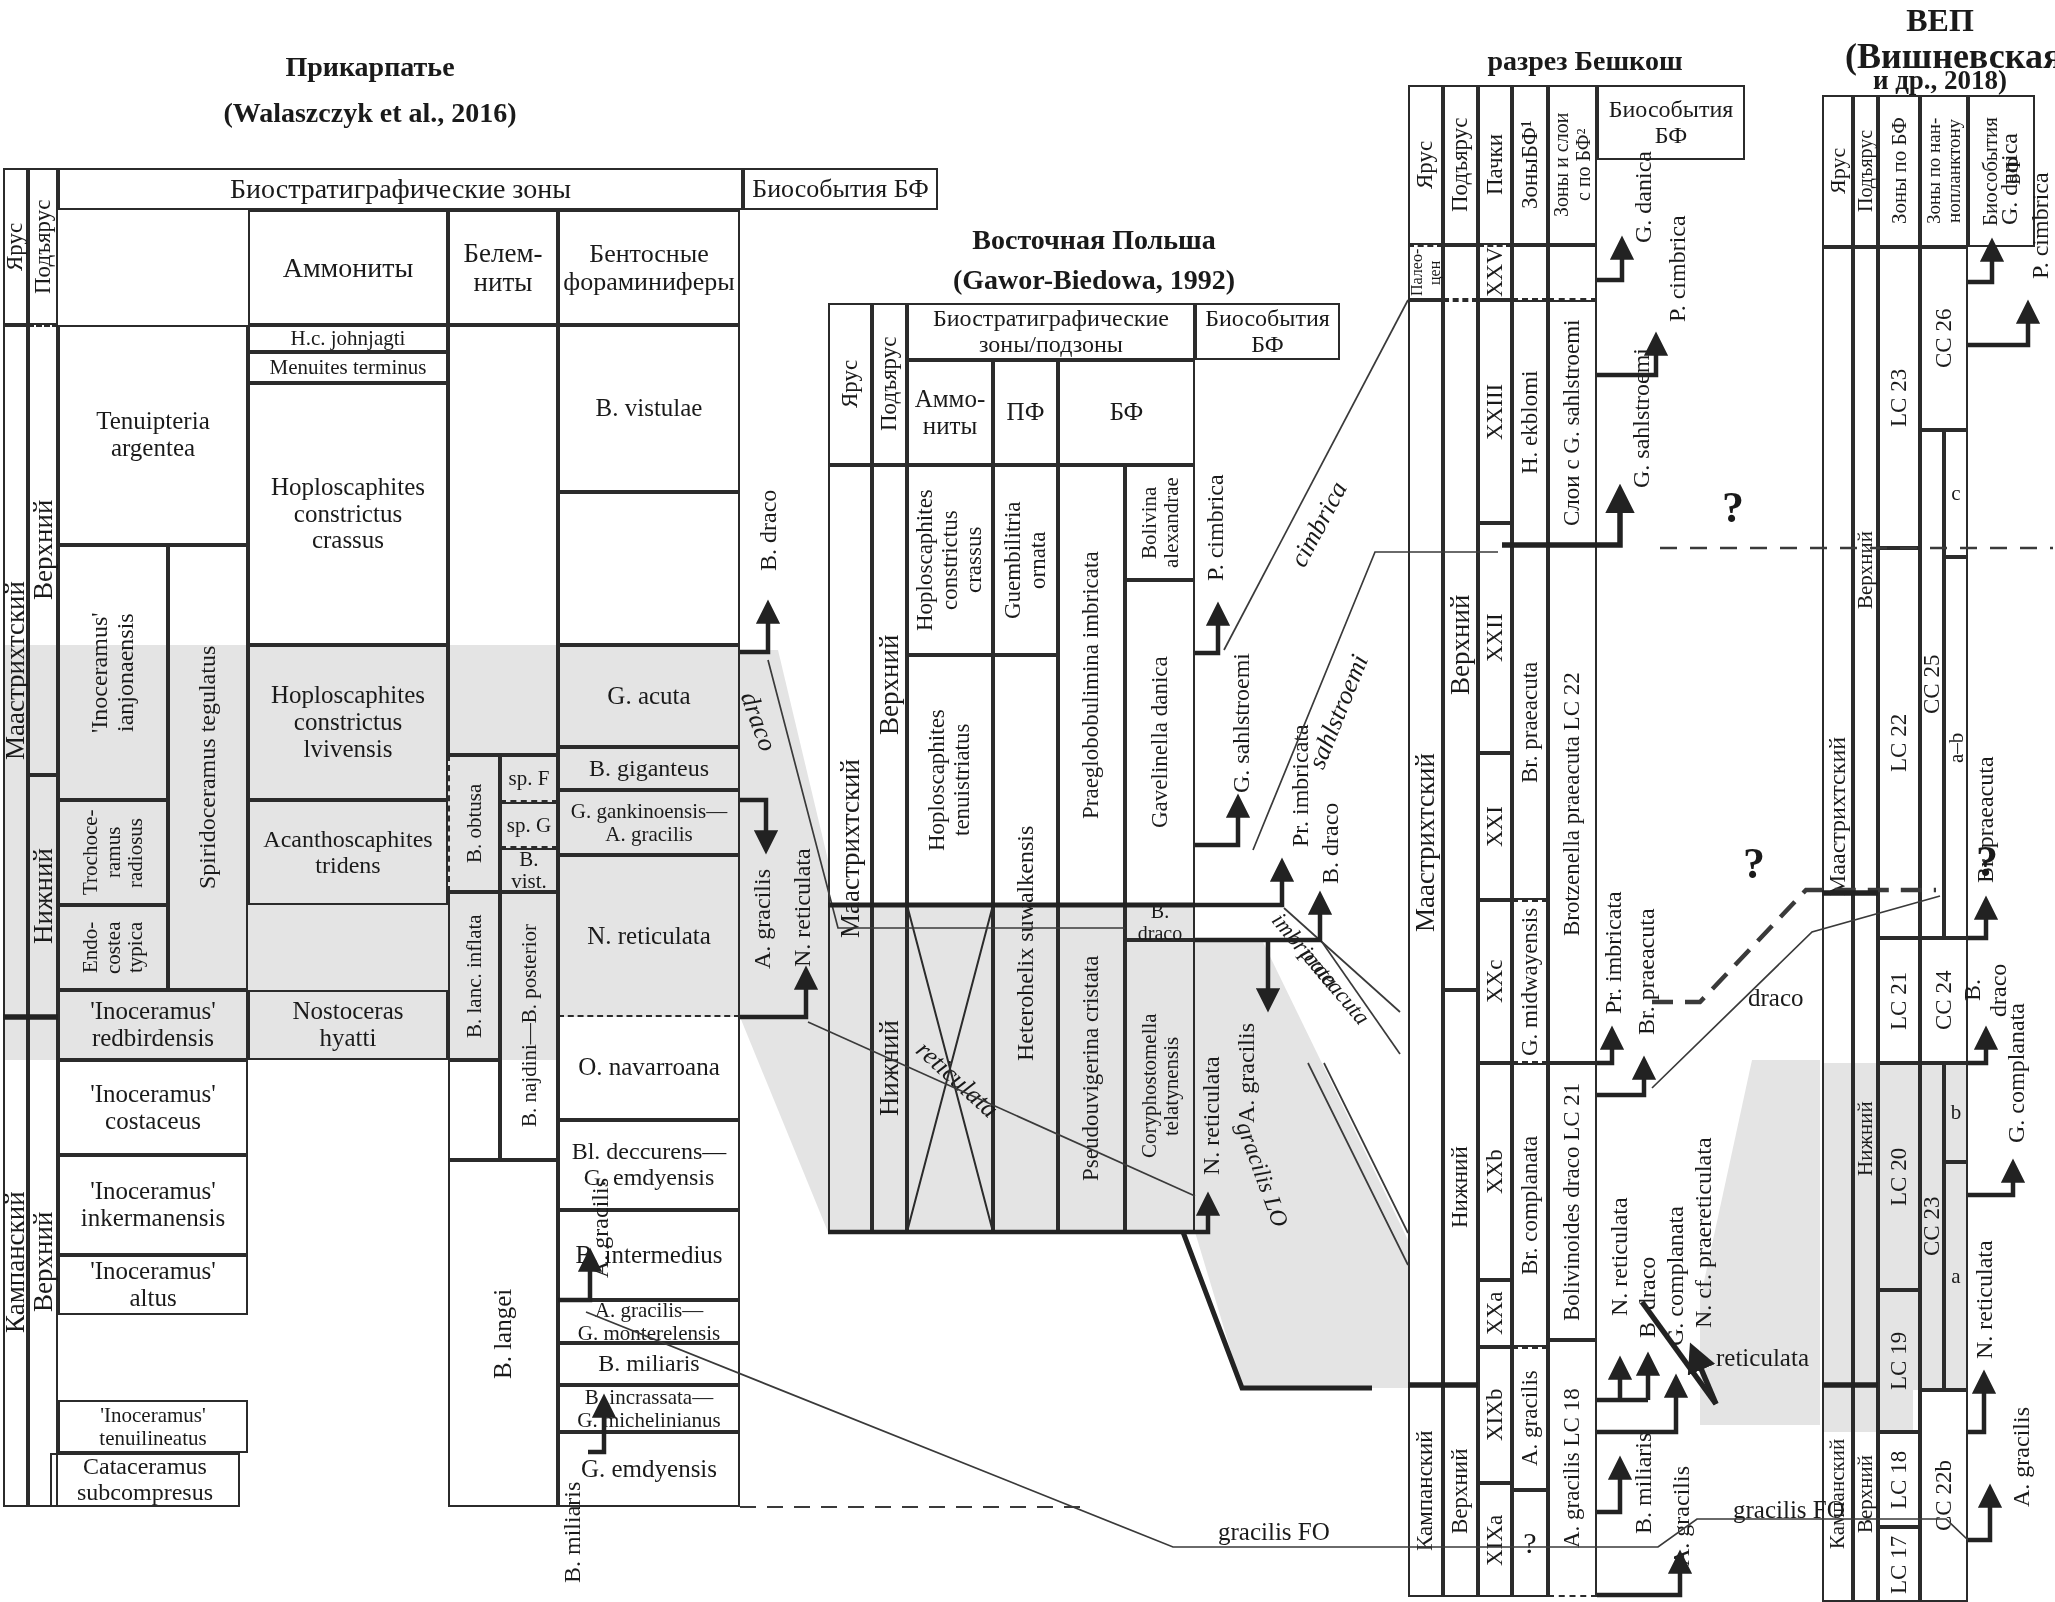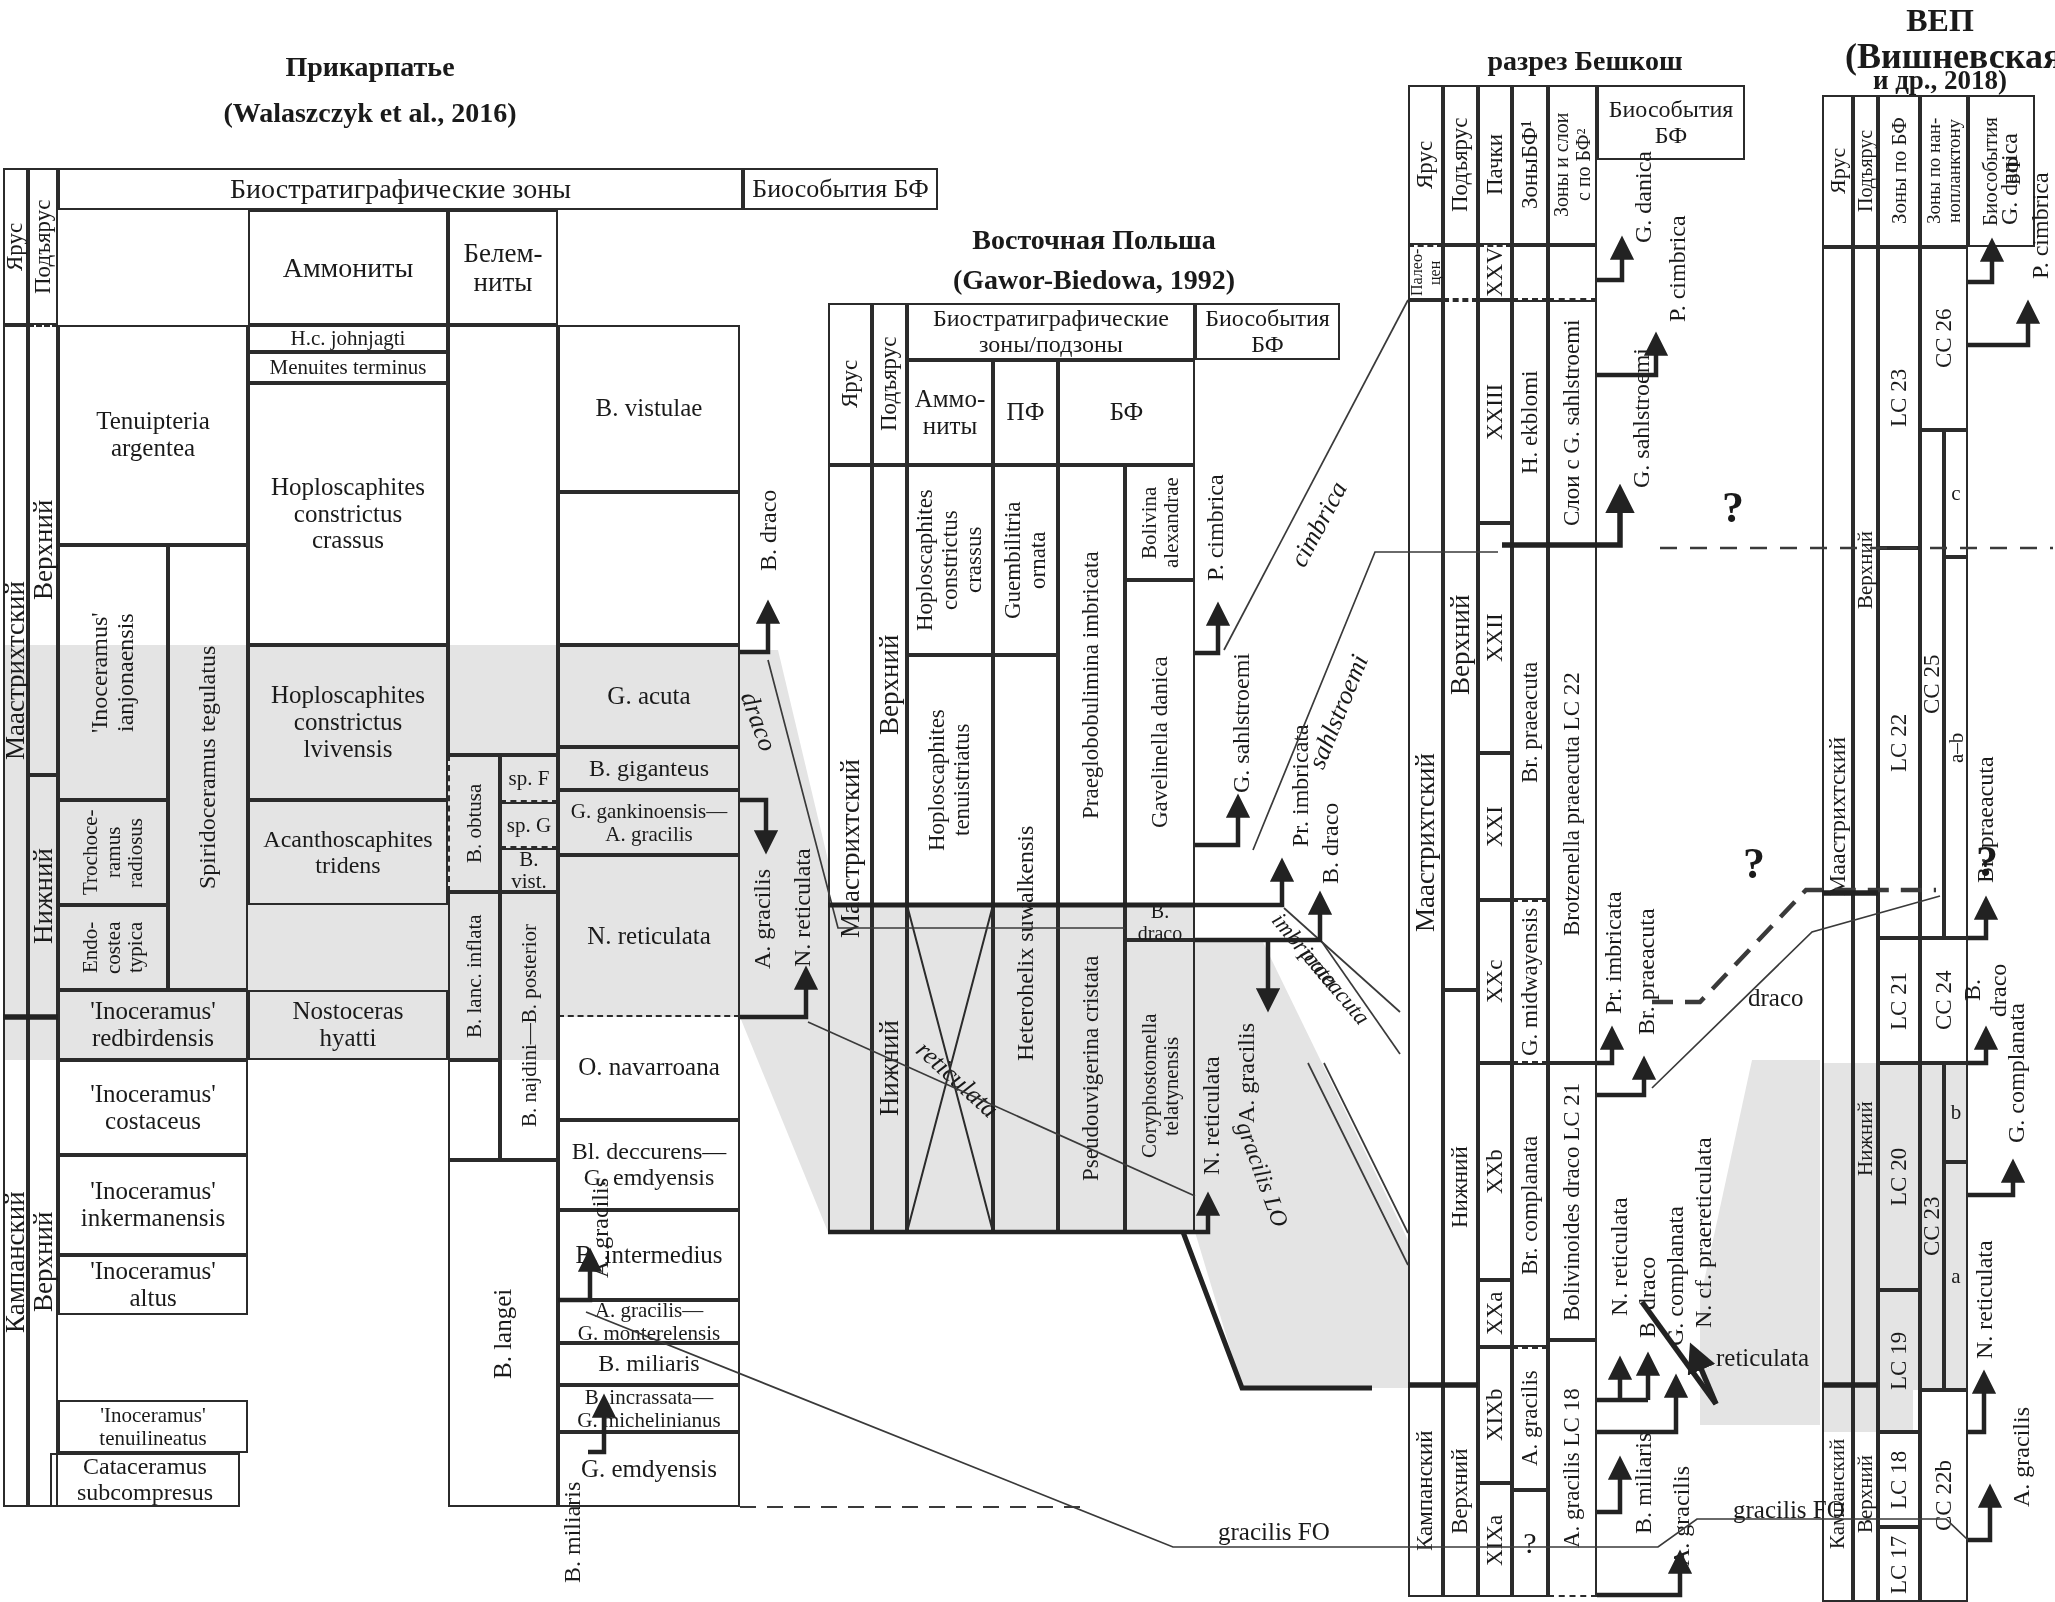--- a/index.html
+++ b/index.html
@@ -39,20 +39,22 @@
 <div class="ttl" style="left:150px;top:52px;width:440px;">Прикарпатье</div>
 <div class="ttl" style="left:110px;top:98px;width:520px;">(Walaszczyk et al., 2016)</div>
 
 <div class="c v f23" style="left:3px;top:168px;width:25px;height:157px;">Ярус</div>
 <div class="c v f23" style="left:28px;top:168px;width:30px;height:157px;">Подъярус</div>
 <div class="c" style="left:58px;top:168px;width:685px;height:42px;font-size:28px;">Биостратиграфические зоны</div>
 <div class="c" style="left:743px;top:168px;width:195px;height:42px;font-size:26px;">Биособытия БФ</div>
 <div class="c" style="left:248px;top:210px;width:200px;height:115px;font-size:28px;">Аммониты</div>
 <div class="c" style="left:448px;top:210px;width:110px;height:115px;font-size:27px;">Белем-
 ниты</div>
+<div class="c" style="left:558px;top:210px;width:182px;height:115px;font-size:26px;">Бентосные
+фораминиферы</div>
 
 <div class="c v" style="left:3px;top:325px;width:25px;height:692px;font-size:27px;">Маастрихтский</div>
 <div class="c v" style="left:3px;top:1017px;width:25px;height:490px;font-size:27px;">Кампанский</div>
 <div class="c v" style="left:28px;top:325px;width:30px;height:450px;border-bottom-style:dashed;font-size:27px;">Верхний</div>
 <div class="c v" style="left:28px;top:775px;width:30px;height:242px;font-size:27px;">Нижний</div>
 <div class="c v" style="left:28px;top:1017px;width:30px;height:490px;font-size:27px;">Верхний</div>
 
 <div class="c" style="left:58px;top:325px;width:190px;height:220px;">Tenuipteria
 argentea</div>
 <div class="c v f24" style="left:58px;top:545px;width:110px;height:255px;">'Inoceramus'

